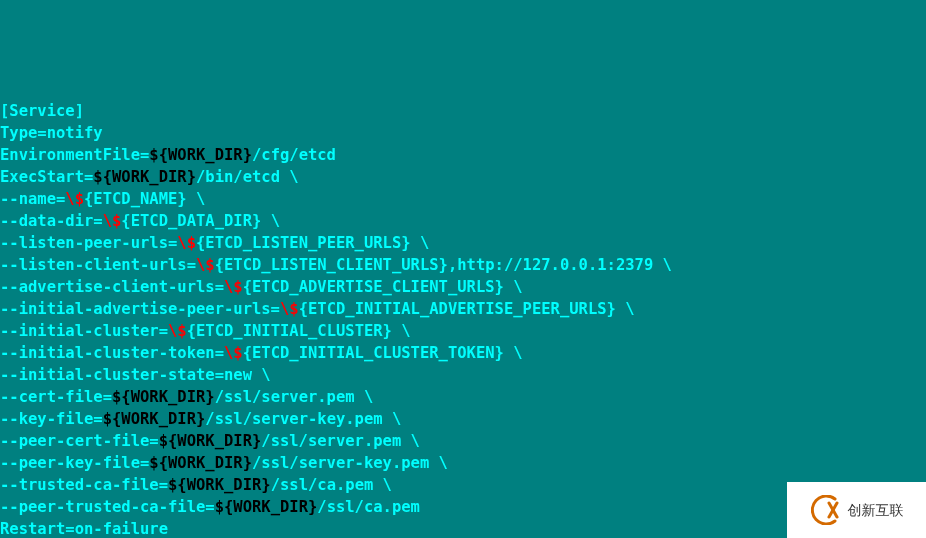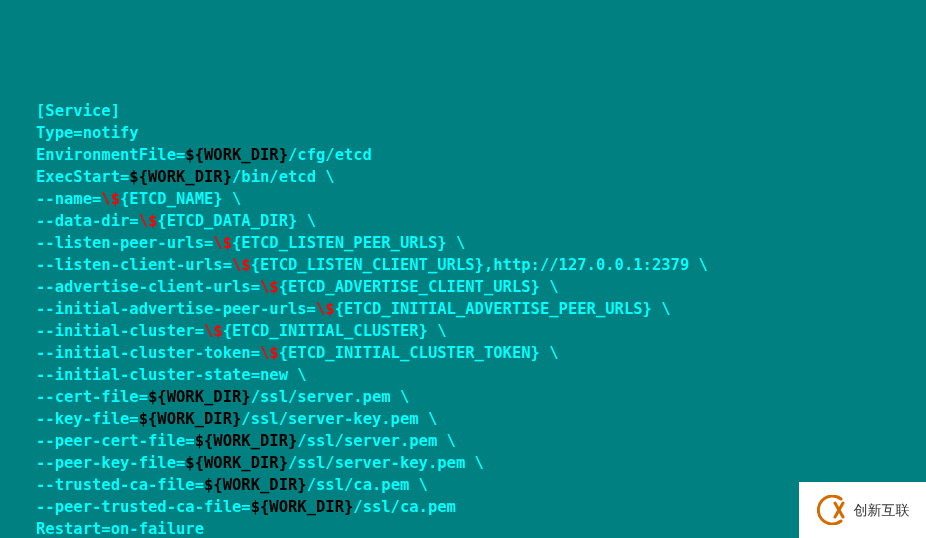--- a/index.html
+++ b/index.html
@@ -17,38 +17,38 @@
     white-space: pre;
   }
   pre { font-family: inherit; }
   .cy  { color: #00ffff; }  
   .bl  { color: #000000; }  
   .rd  { color: #ff0000; }  
   .watermark {
     position: absolute;
     bottom: 0;
     right: 0;
-    width: 127px;
+    width: 139px;
     height: 56px;
     background: #ffffff;
     display: flex;
     align-items: center;
     justify-content: center;
     gap: 6px;
     font-family: "Microsoft YaHei", sans-serif;
     font-weight: normal;
     font-size: 14px;
     color: #333333;
   }
   .wm-icon {
     width: 32px; height: 32px;
     display: flex; align-items: center; justify-content: center;
   }
   .wm-icon svg { display:block; }
-  .line { display:block;padding-left:36px; }
+  .line { display:block; }
 </style>
 </head>
 <body>
 
 
 
 <pre id="code"><span class="line"><span class="cy">[Service]</span></span><span class="line"><span class="cy">Type=notify</span></span><span class="line"><span class="cy">EnvironmentFile=</span><span class="bl">${WORK_DIR}</span><span class="cy">/cfg/etcd</span></span><span class="line"><span class="cy">ExecStart=</span><span class="bl">${WORK_DIR}</span><span class="cy">/bin/etcd \</span></span><span class="line"><span class="cy">--name=</span><span class="rd">\$</span><span class="cy">{ETCD_NAME} \</span></span><span class="line"><span class="cy">--data-dir=</span><span class="rd">\$</span><span class="cy">{ETCD_DATA_DIR} \</span></span><span class="line"><span class="cy">--listen-peer-urls=</span><span class="rd">\$</span><span class="cy">{ETCD_LISTEN_PEER_URLS} \</span></span><span class="line"><span class="cy">--listen-client-urls=</span><span class="rd">\$</span><span class="cy">{ETCD_LISTEN_CLIENT_URLS},http://127.0.0.1:2379 \</span></span><span class="line"><span class="cy">--advertise-client-urls=</span><span class="rd">\$</span><span class="cy">{ETCD_ADVERTISE_CLIENT_URLS} \</span></span><span class="line"><span class="cy">--initial-advertise-peer-urls=</span><span class="rd">\$</span><span class="cy">{ETCD_INITIAL_ADVERTISE_PEER_URLS} \</span></span><span class="line"><span class="cy">--initial-cluster=</span><span class="rd">\$</span><span class="cy">{ETCD_INITIAL_CLUSTER} \</span></span><span class="line"><span class="cy">--initial-cluster-token=</span><span class="rd">\$</span><span class="cy">{ETCD_INITIAL_CLUSTER_TOKEN} \</span></span><span class="line"><span class="cy">--initial-cluster-state=new \</span></span><span class="line"><span class="cy">--cert-file=</span><span class="bl">${WORK_DIR}</span><span class="cy">/ssl/server.pem \</span></span><span class="line"><span class="cy">--key-file=</span><span class="bl">${WORK_DIR}</span><span class="cy">/ssl/server-key.pem \</span></span><span class="line"><span class="cy">--peer-cert-file=</span><span class="bl">${WORK_DIR}</span><span class="cy">/ssl/server.pem \</span></span><span class="line"><span class="cy">--peer-key-file=</span><span class="bl">${WORK_DIR}</span><span class="cy">/ssl/server-key.pem \</span></span><span class="line"><span class="cy">--trusted-ca-file=</span><span class="bl">${WORK_DIR}</span><span class="cy">/ssl/ca.pem \</span></span><span class="line"><span class="cy">--peer-trusted-ca-file=</span><span class="bl">${WORK_DIR}</span><span class="cy">/ssl/ca.pem</span></span><span class="line"><span class="cy">Restart=on-failure</span></span><span class="line"><span class="cy"></span></span></pre>
 
 <div class="watermark">
   <span class="wm-icon">

